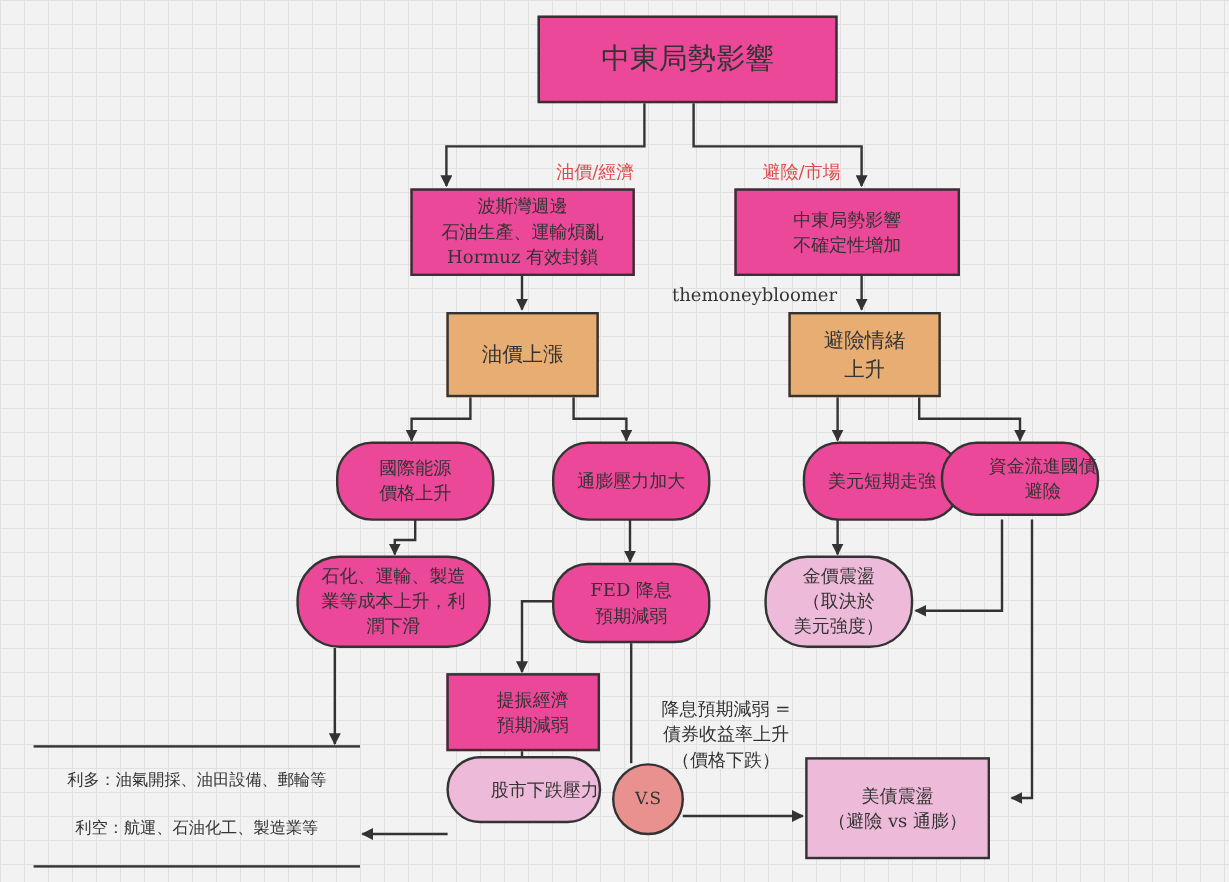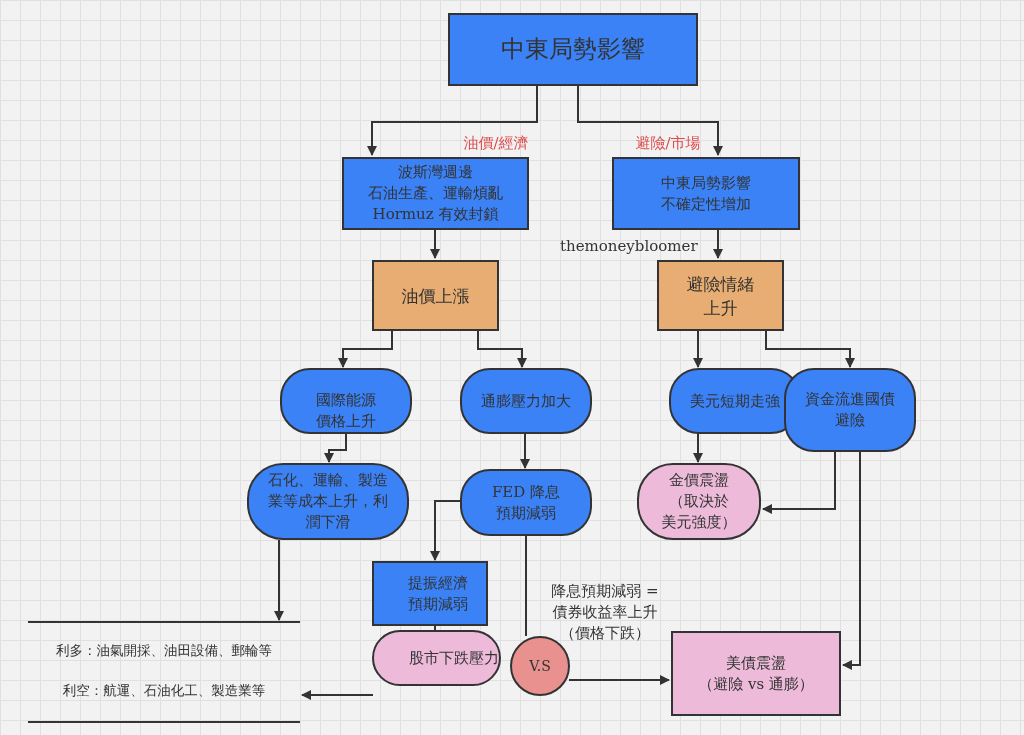--- a/index.html
+++ b/index.html
@@ -10,21 +10,21 @@
       linear-gradient(to right, #e0e0e0 1px, transparent 1px),
       linear-gradient(to bottom, #e0e0e0 1px, transparent 1px);
     background-size: 20px 20px;
     font-family: "DejaVu Serif", "Liberation Serif", serif;
     color:#333;
   }
   svg.wires { position:absolute; left:0; top:0; width:1024px; height:735px; pointer-events:none; }
   .node {
     position:absolute; box-sizing:border-box;
     display:flex; align-items:center; justify-content:center; text-align:center;
-    border:2px solid #333; background:#3b82f6; color:#333;
+    border:2px solid #333; background:#ec4899; color:#333;
     font-size:15px; line-height:21px; white-space:pre-line;
   }
   .rect { border-radius:0; }
   .pill { border-radius:30px; }
   .orange { background:#e8ad72; font-size:17px; line-height:24px; }
   .pink { background:#edbbd9; }
   .circle { border-radius:50%; background:#e8918f; font-size:14px; }
   .label { position:absolute; white-space:pre-line; text-align:center; font-size:15px; line-height:21px; color:#333; }
   .red { color:#dd4b4b; }
   .hline { position:absolute; height:2px; background:#333; }
@@ -71,46 +71,46 @@
 Hormuz 有效封鎖</span></div>
 <div class="node rect" style="left:612px;top:157px;width:188px;height:73px;"><span>中東局勢影響
 不確定性增加</span></div>
 
 <div class="label" style="left:520px;top:236px;width:130px;padding-left:40px;">themoneybloomer</div>
 
 <div class="node rect orange" style="left:372px;top:260px;width:127px;height:71px;"><span>油價上漲</span></div>
 <div class="node rect orange" style="left:657px;top:260px;width:127px;height:71px;"><span>避險情緒
 上升</span></div>
 
-<div class="node pill" style="left:280px;top:368px;width:132px;height:66px;align-items:flex-end;"><span>國際能源
+<div class="node pill" style="left:280px;top:368px;width:132px;height:66px;"><span>國際能源
 價格上升</span></div>
 <div class="node pill" style="left:460px;top:368px;width:132px;height:66px;"><span>通膨壓力加大</span></div>
 <div class="node pill" style="left:669px;top:368px;width:132px;height:66px;text-align:center;"><span>美元短期走強</span></div>
-<div class="node pill" style="left:784px;top:368px;width:132px;height:84px;"><span>資金流進國債
+<div class="node pill" style="left:784px;top:368px;width:132px;height:62px;justify-content:flex-end;"><span>資金流進國債
 避險</span></div>
 
 <div class="node pill" style="left:247px;top:463px;width:162px;height:77px;border-radius:36px;"><span>石化、運輸、製造
 業等成本上升，利
 潤下滑</span></div>
 <div class="node pill" style="left:460px;top:469px;width:132px;height:67px;"><span>FED 降息
 預期減弱</span></div>
 <div class="node pill pink" style="left:637px;top:463px;width:124px;height:77px;border-radius:36px;"><span>金價震盪
 （取決於
 美元強度）</span></div>
 
-<div class="node rect" style="left:372px;top:561px;width:116px;height:65px;padding-left:16px;"><span>提振經濟
+<div class="node rect" style="left:372px;top:561px;width:128px;height:65px;padding-left:16px;"><span>提振經濟
 預期減弱</span></div>
 
 <div class="label" style="left:535px;top:581px;width:140px;">降息預期減弱 =
 債券收益率上升
 （價格下跌）</div>
 
 <div class="hline" style="left:28px;top:621px;width:272px;"></div>
 <div class="label" style="left:28px;top:640px;width:272px;font-size:13.5px;">利多：油氣開採、油田設備、郵輪等</div>
 <div class="label" style="left:28px;top:680px;width:272px;font-size:13.5px;">利空：航運、石油化工、製造業等</div>
 <div class="hline" style="left:28px;top:721px;width:272px;"></div>
 
 <div class="node pill pink" style="left:372px;top:630px;width:129px;height:56px;justify-content:flex-end;"><span>股市下跌壓力</span></div>
 
 <div class="node circle" style="left:510px;top:636px;width:60px;height:60px;"><span>V.S</span></div>
 
-<div class="node rect pink" style="left:671px;top:631px;width:170px;height:85px;"><span>美債震盪
+<div class="node rect pink" style="left:671px;top:631px;width:154px;height:85px;"><span>美債震盪
 （避險 vs 通膨）</span></div>
 
 </body></html>

